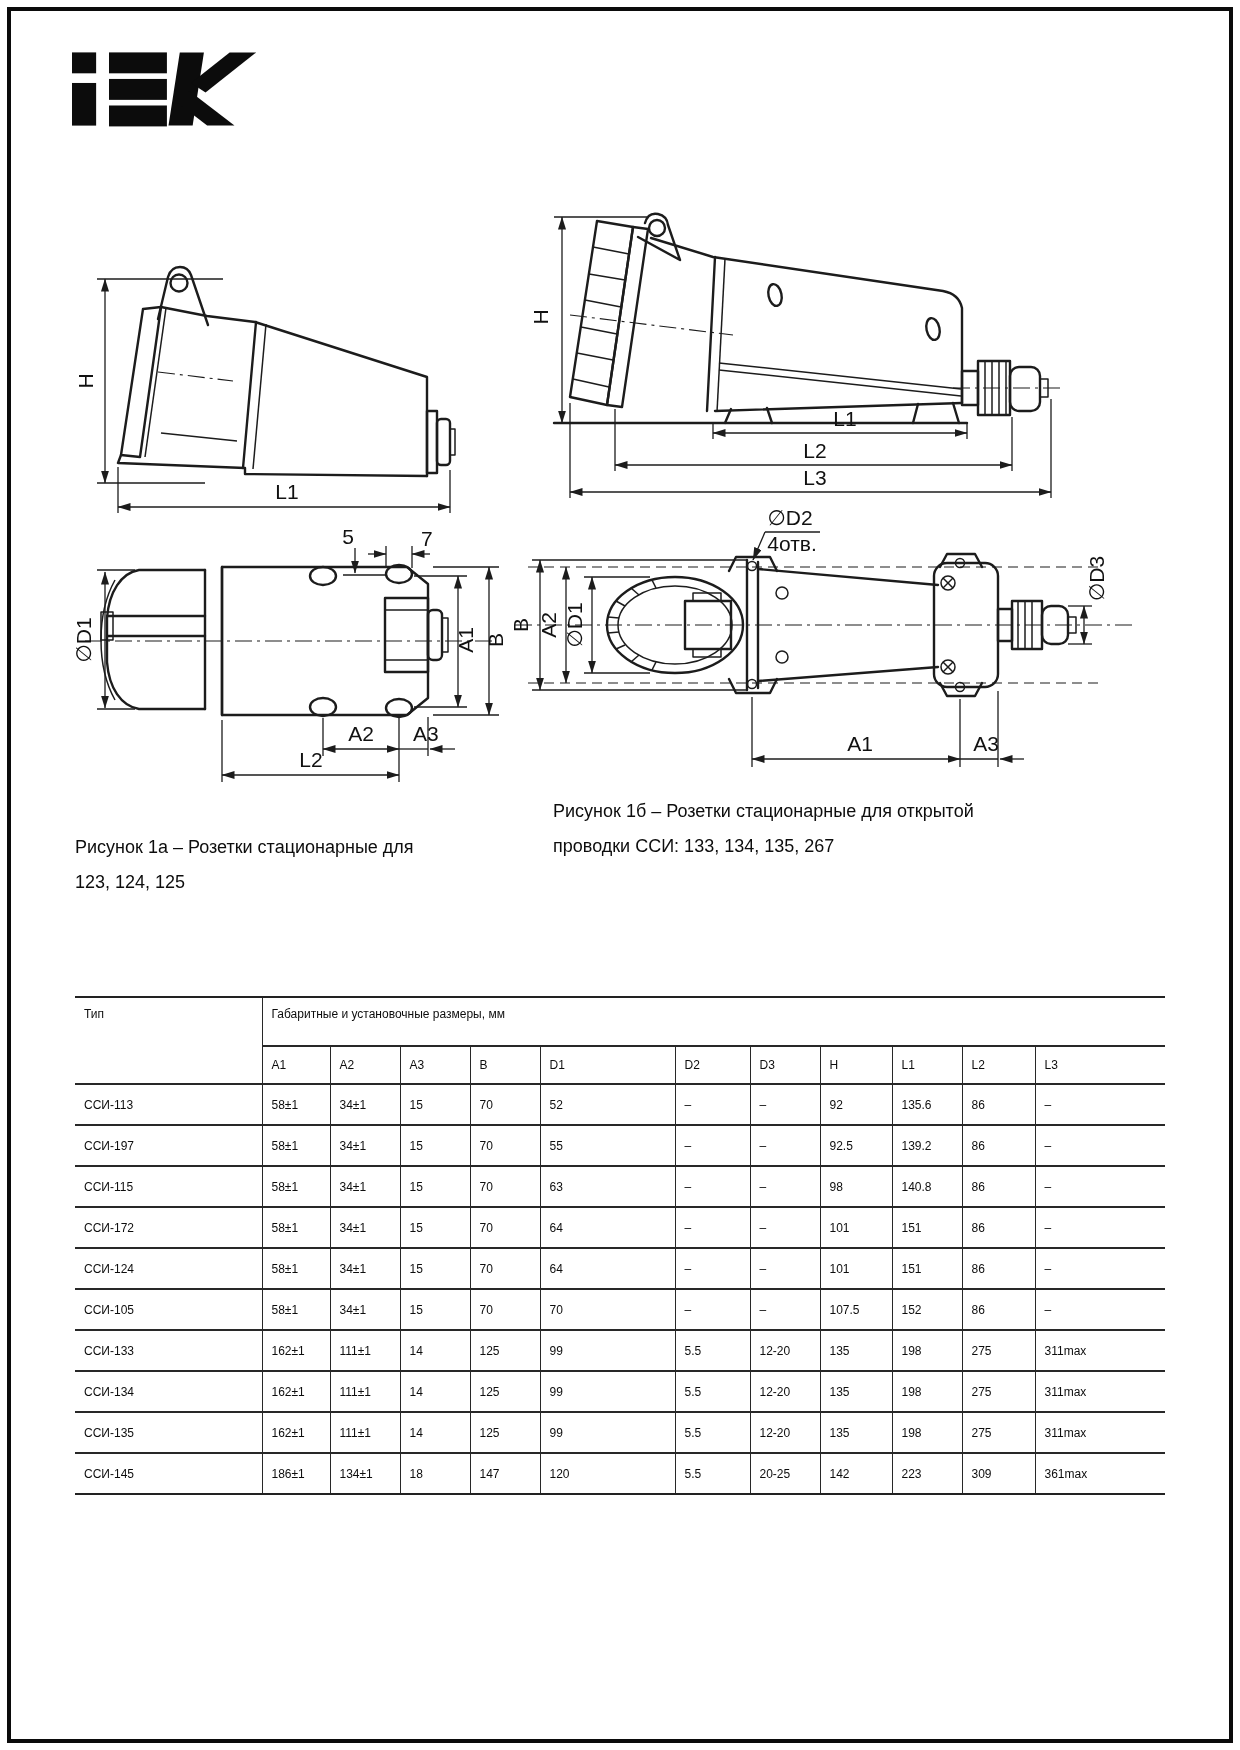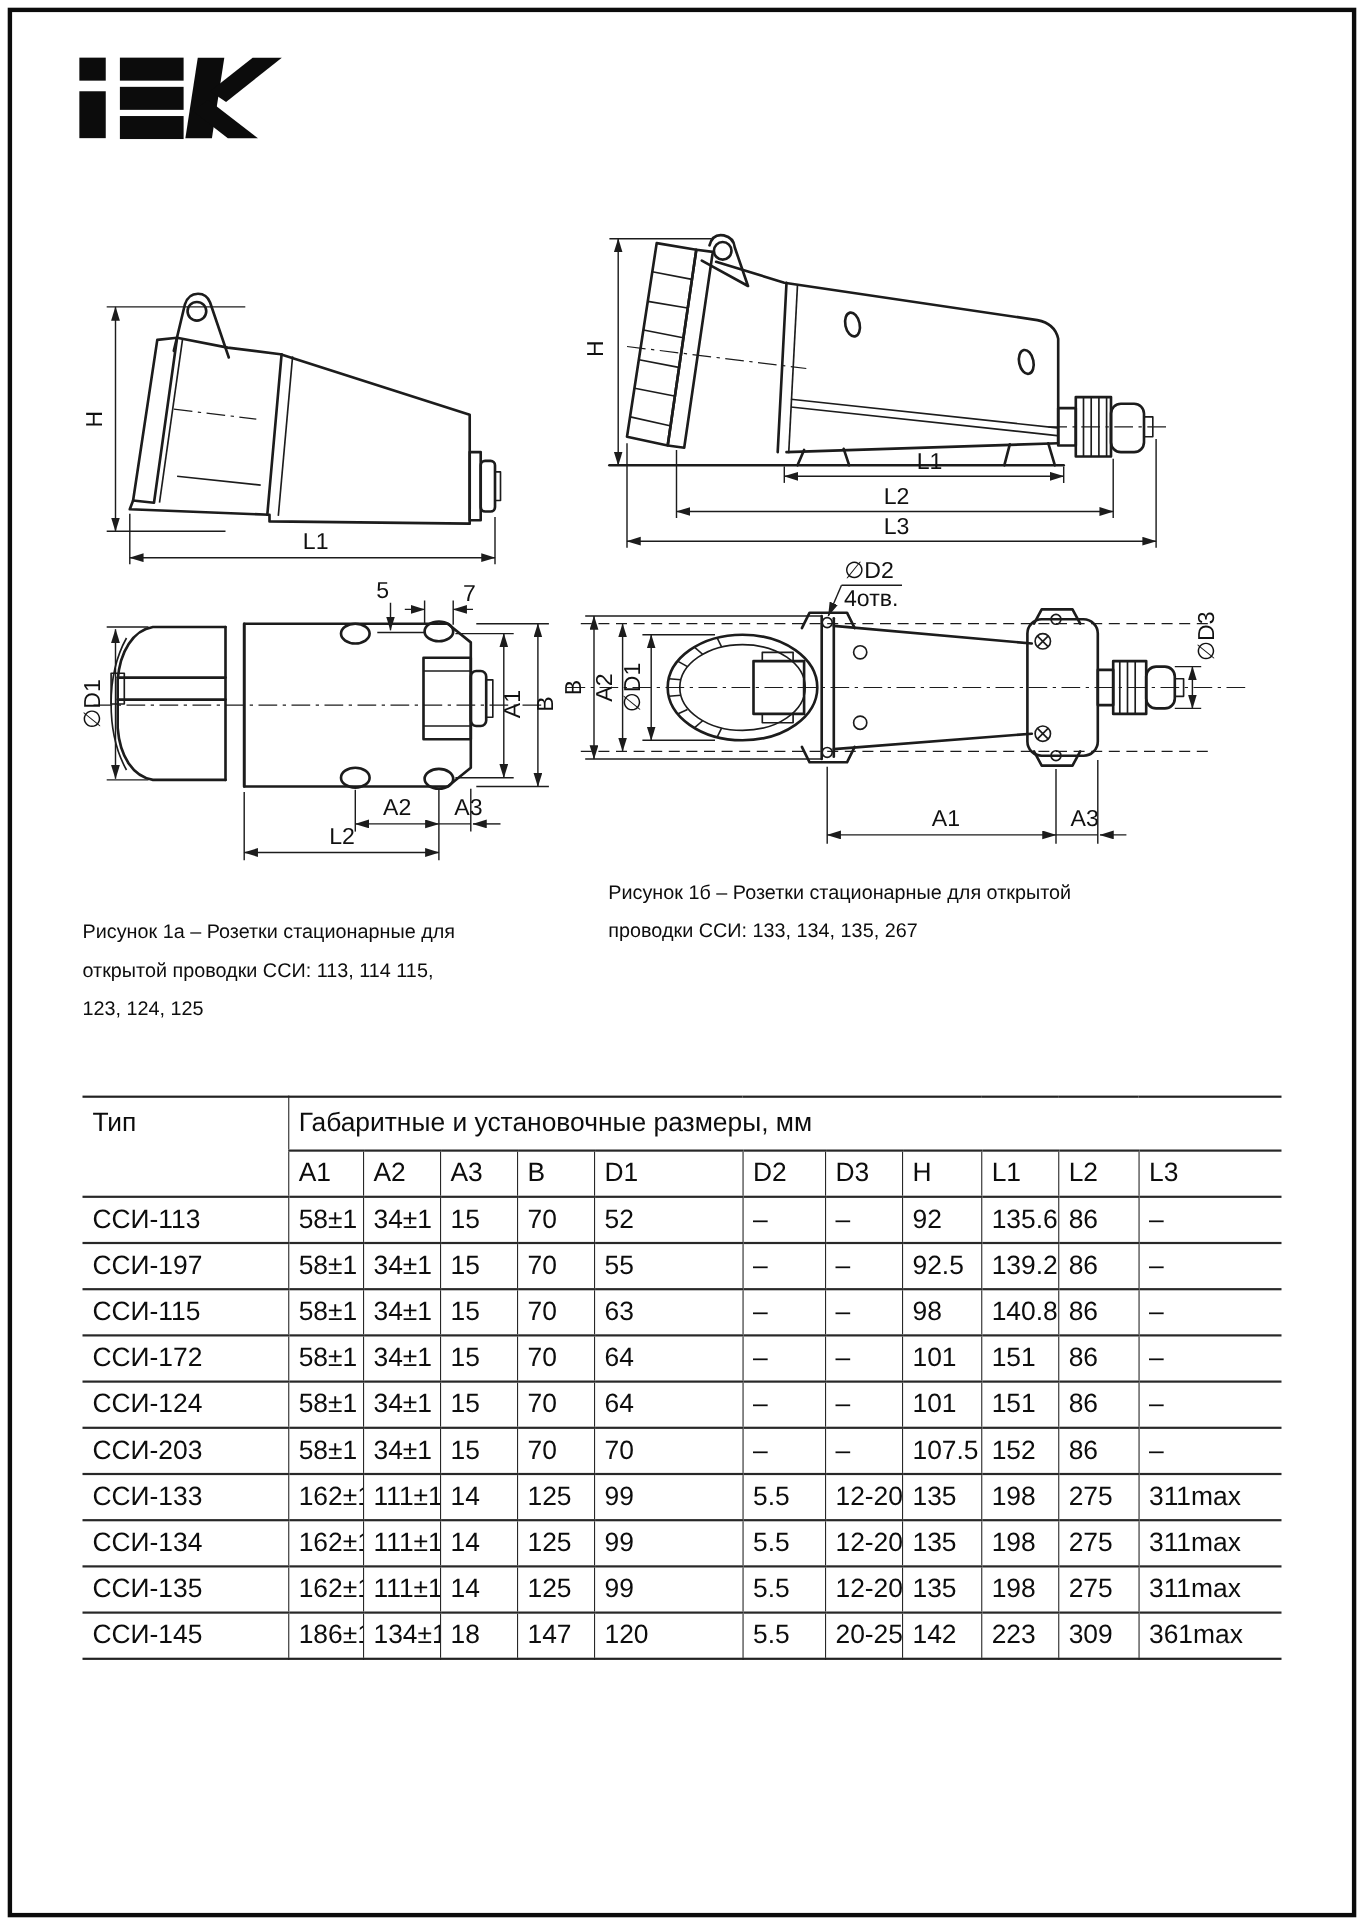--- a/index.html
+++ b/index.html
@@ -11,21 +11,21 @@
   svg .ol{fill:none;stroke:#1c1c1c;stroke-width:2.4;stroke-linejoin:round;stroke-linecap:round;}
   svg .tl{fill:none;stroke:#1c1c1c;stroke-width:1.5;stroke-linejoin:round;}
   svg .dl{fill:none;stroke:#1c1c1c;stroke-width:1.3;}
   svg .cl{fill:none;stroke:#1c1c1c;stroke-width:1.1;stroke-dasharray:17 5 3 5;}
   svg .dsh{fill:none;stroke:#1c1c1c;stroke-width:1.2;stroke-dasharray:10 6;}
   svg text{font-family:"Liberation Sans",sans-serif;font-size:21px;fill:#111;}
   .caption{font-size:18px;line-height:35px;color:#0d0d0d;}
   
   .dim-table{border-collapse:collapse;table-layout:fixed;width:1090px;
              border-top:2.6px solid #222;border-bottom:2.6px solid #222;
-             font-size:24px;color:#0d0d0d;}
+             font-size:12px;color:#0d0d0d;}
   .dim-table th,.dim-table td{border-left:1.8px solid #282828;border-top:2px solid #282828;
              text-align:left;font-weight:400;padding:6px 9px;white-space:nowrap;overflow:hidden;}
   .dim-table tr:first-child>th{border-top:none;}
   .no-vl{border-left:none !important;}
   .h1row th{height:32px;vertical-align:top;padding-top:9px;}
   .h2row th{height:24px;}
   .dim-table td{height:27px;}
 </style>
 </head>
 <body>
@@ -280,21 +280,20 @@
     <line class="dl" x1="528" y1="186" x2="528" y2="262"></line>
     <line class="dl" x1="282" y1="254" x2="490" y2="254" marker-start="url(#arw)" marker-end="url(#arw)"></line>
     <text text-anchor="middle" x="390" y="246">A1</text>
     <line class="dl" x1="490" y1="254" x2="528" y2="254"></line>
     <line class="dl" x1="554" y1="254" x2="530" y2="254" marker-end="url(#arw)"></line>
     <text text-anchor="middle" x="516" y="246">A3</text>
   </svg>
 
   <div class="abs caption" style="left:75px;top:830px">
     <div>Рисунок 1а – Розетки стационарные для</div>
-    <div>открытой проводки ССИ: 113, 114 115,</div>
     <div>123, 124, 125</div>
   </div>
   <div class="abs caption" style="left:553px;top:794px">
     <div>Рисунок 1б – Розетки стационарные для открытой</div>
     <div>проводки ССИ: 133, 134, 135, 267</div>
   </div>
 
   <div class="abs" style="left:75px;top:996px">
     <table class="dim-table">
       <colgroup>
@@ -395,21 +394,21 @@
             <td>70</td>
             <td>64</td>
             <td>–</td>
             <td>–</td>
             <td>101</td>
             <td>151</td>
             <td>86</td>
             <td>–</td>
           </tr>
           <tr>
-            <td class="no-vl">ССИ-203</td>
+            <td class="no-vl">ССИ-105</td>
             <td>58±1</td>
             <td>34±1</td>
             <td>15</td>
             <td>70</td>
             <td>70</td>
             <td>–</td>
             <td>–</td>
             <td>107.5</td>
             <td>152</td>
             <td>86</td>

